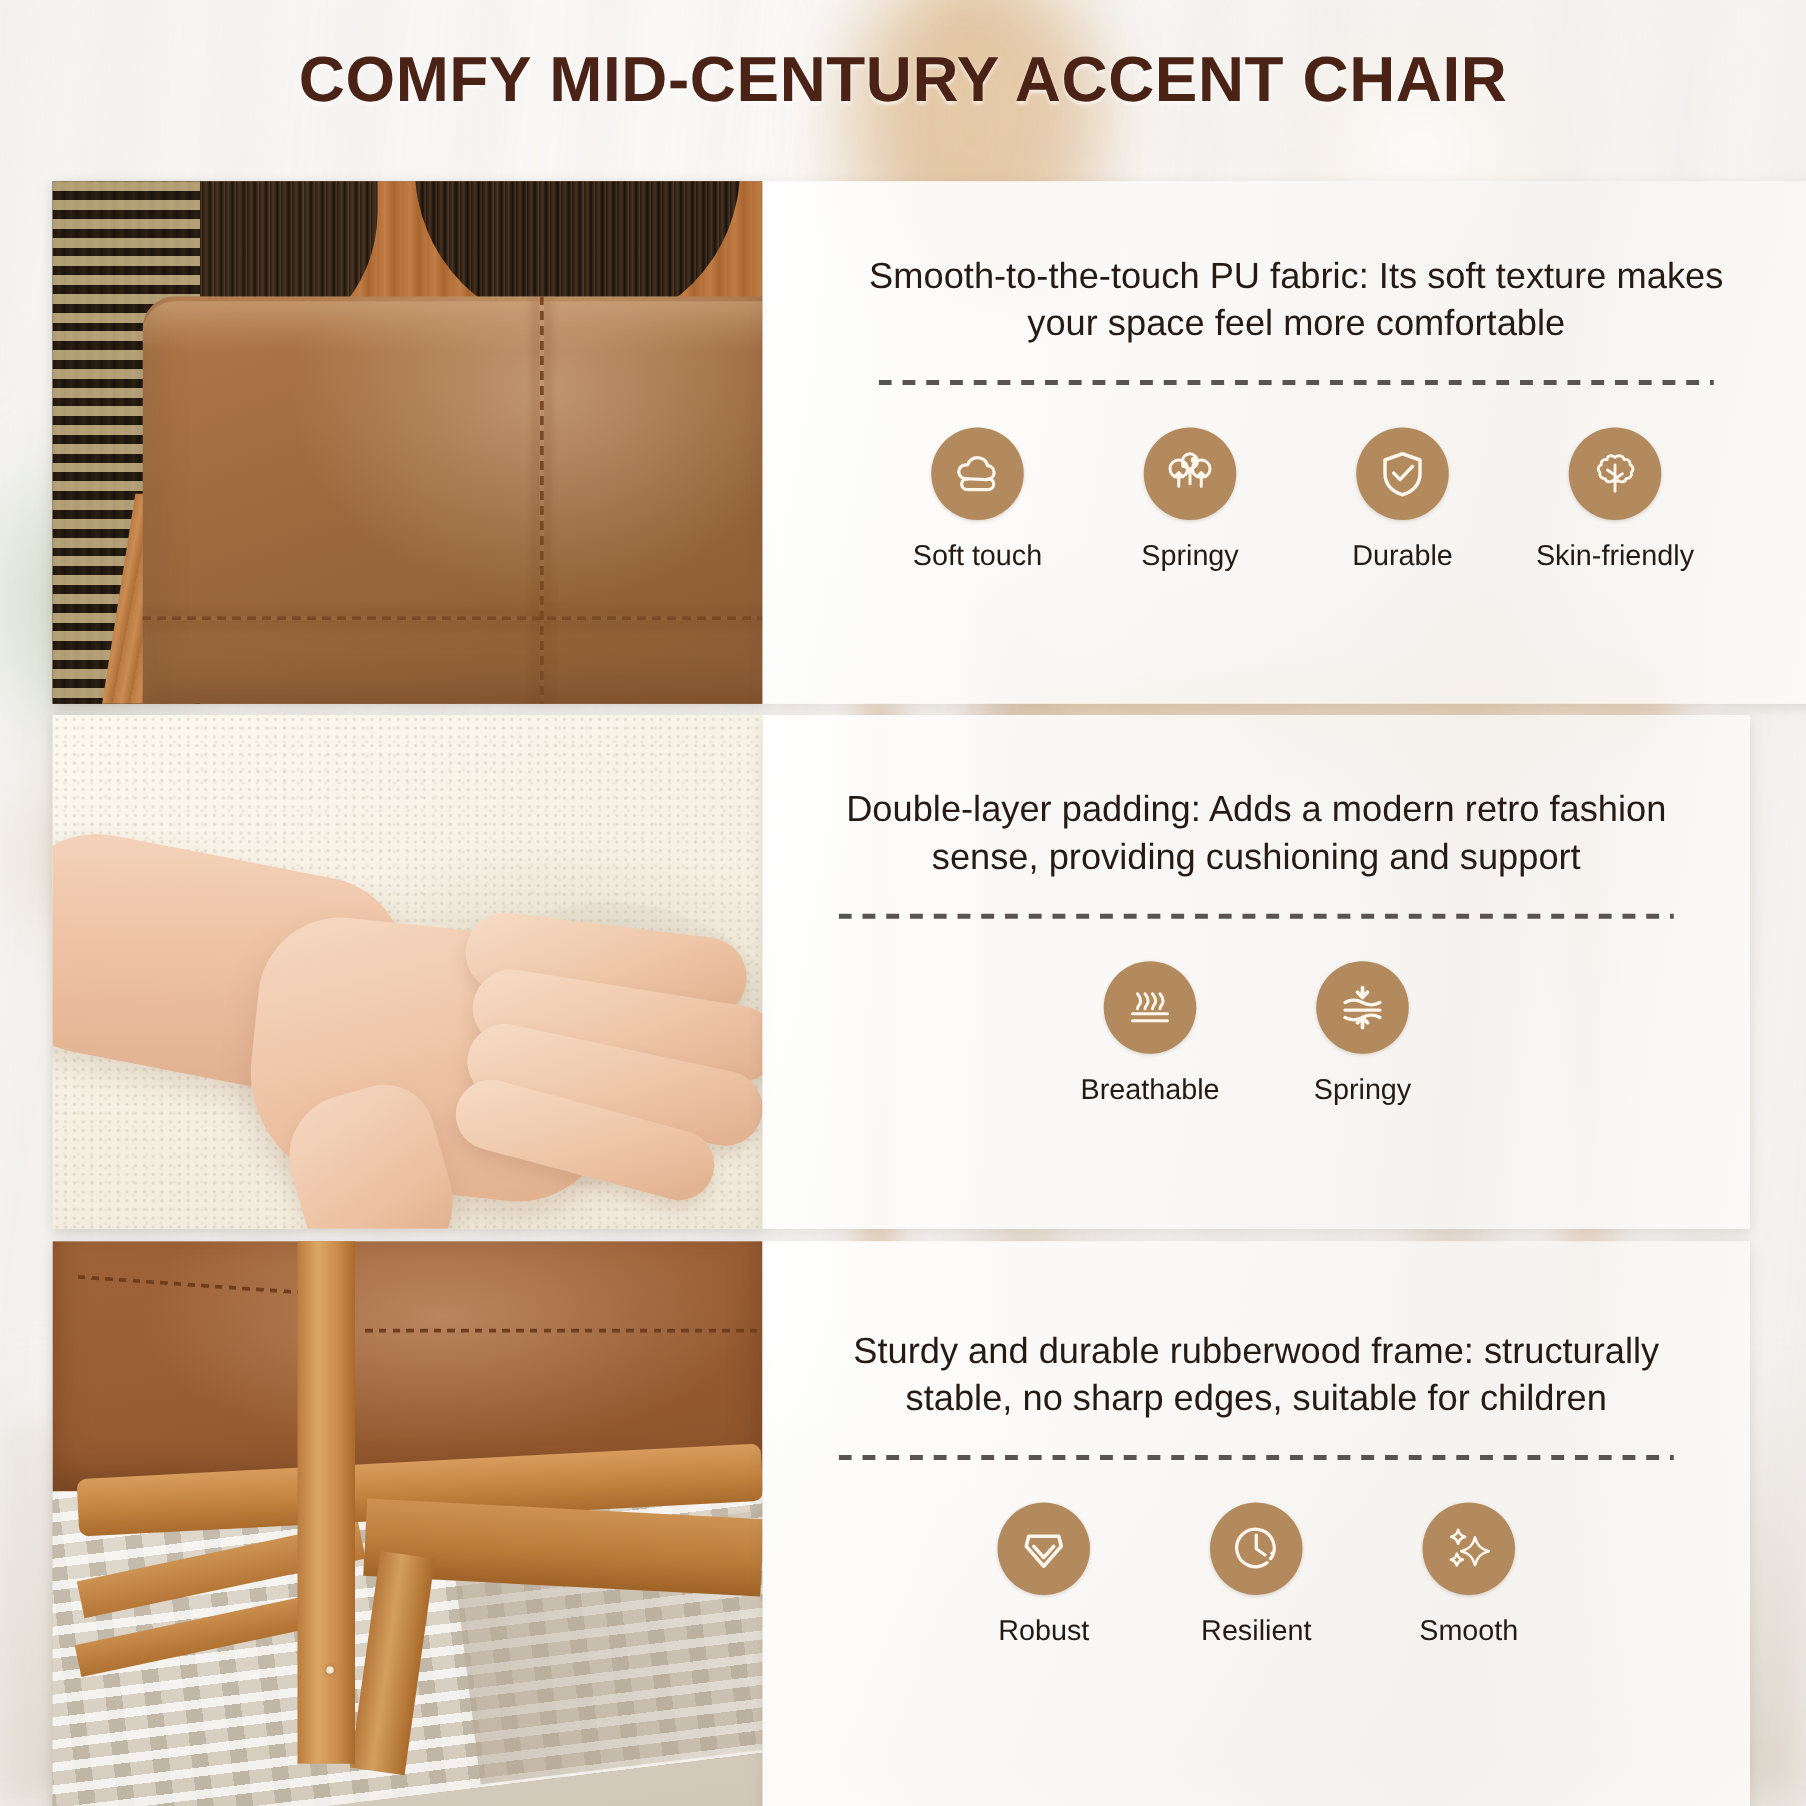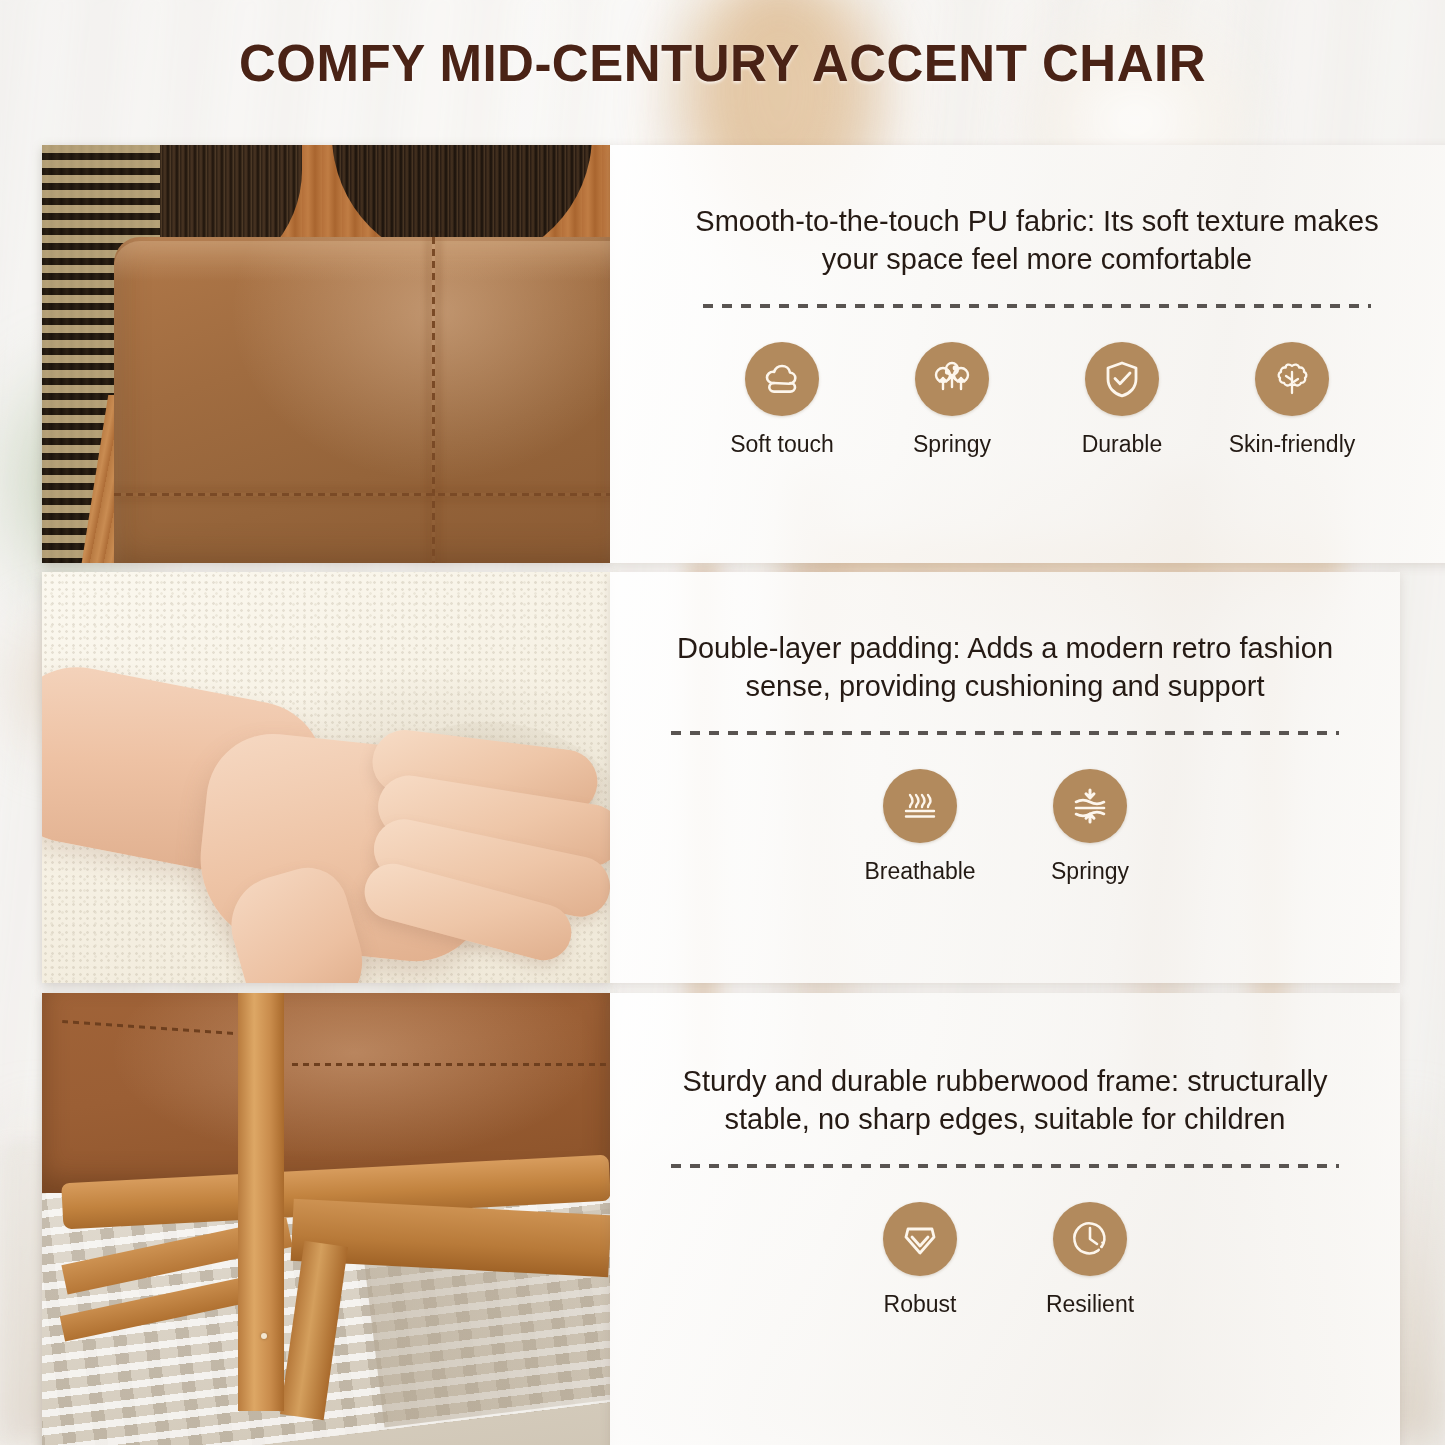--- a/index.html
+++ b/index.html
@@ -498,16 +498,26 @@
             <path d="M30 33.6A15 15 0 1 1 33.6 30"></path>
             <path d="M22 11v11l7 5"></path>
             <circle cx="34.4" cy="25.6" r="1.2" fill="#fdf6ec" stroke="none"></circle>
             <circle cx="33.2" cy="29.6" r="1.2" fill="#fdf6ec" stroke="none"></circle>
             <circle cx="30.8" cy="32.8" r="1.2" fill="#fdf6ec" stroke="none"></circle>
           </svg>
         </div>
         <div class="flabel">Resilient</div>
       </div>
 
+      <div class="feature">
+        <div class="circle">
+          <svg width="44" height="44" viewBox="0 0 44 44" fill="none" stroke="#fdf6ec" stroke-width="2.2" stroke-linecap="round" stroke-linejoin="round">
+            <path d="M27 13c1.6 6.4 4.6 9.4 11 11-6.4 1.6-9.4 4.6-11 11-1.6-6.4-4.6-9.4-11-11 6.4-1.6 9.4-4.6 11-11z"></path>
+            <path d="M13.5 7c.8 3.2 2.3 4.7 5.5 5.5-3.2.8-4.7 2.3-5.5 5.5-.8-3.2-2.3-4.7-5.5-5.5 3.2-.8 4.7-2.3 5.5-5.5z"></path>
+            <path d="M12.5 26c.7 2.7 2 4 4.7 4.7-2.7.7-4 2-4.7 4.7-.7-2.7-2-4-4.7-4.7 2.7-.7 4-2 4.7-4.7z"></path>
+          </svg>
+        </div>
+        <div class="flabel">Smooth</div>
+      </div>
 
     </div>
   </div>
 </div>
 
 </body></html>

